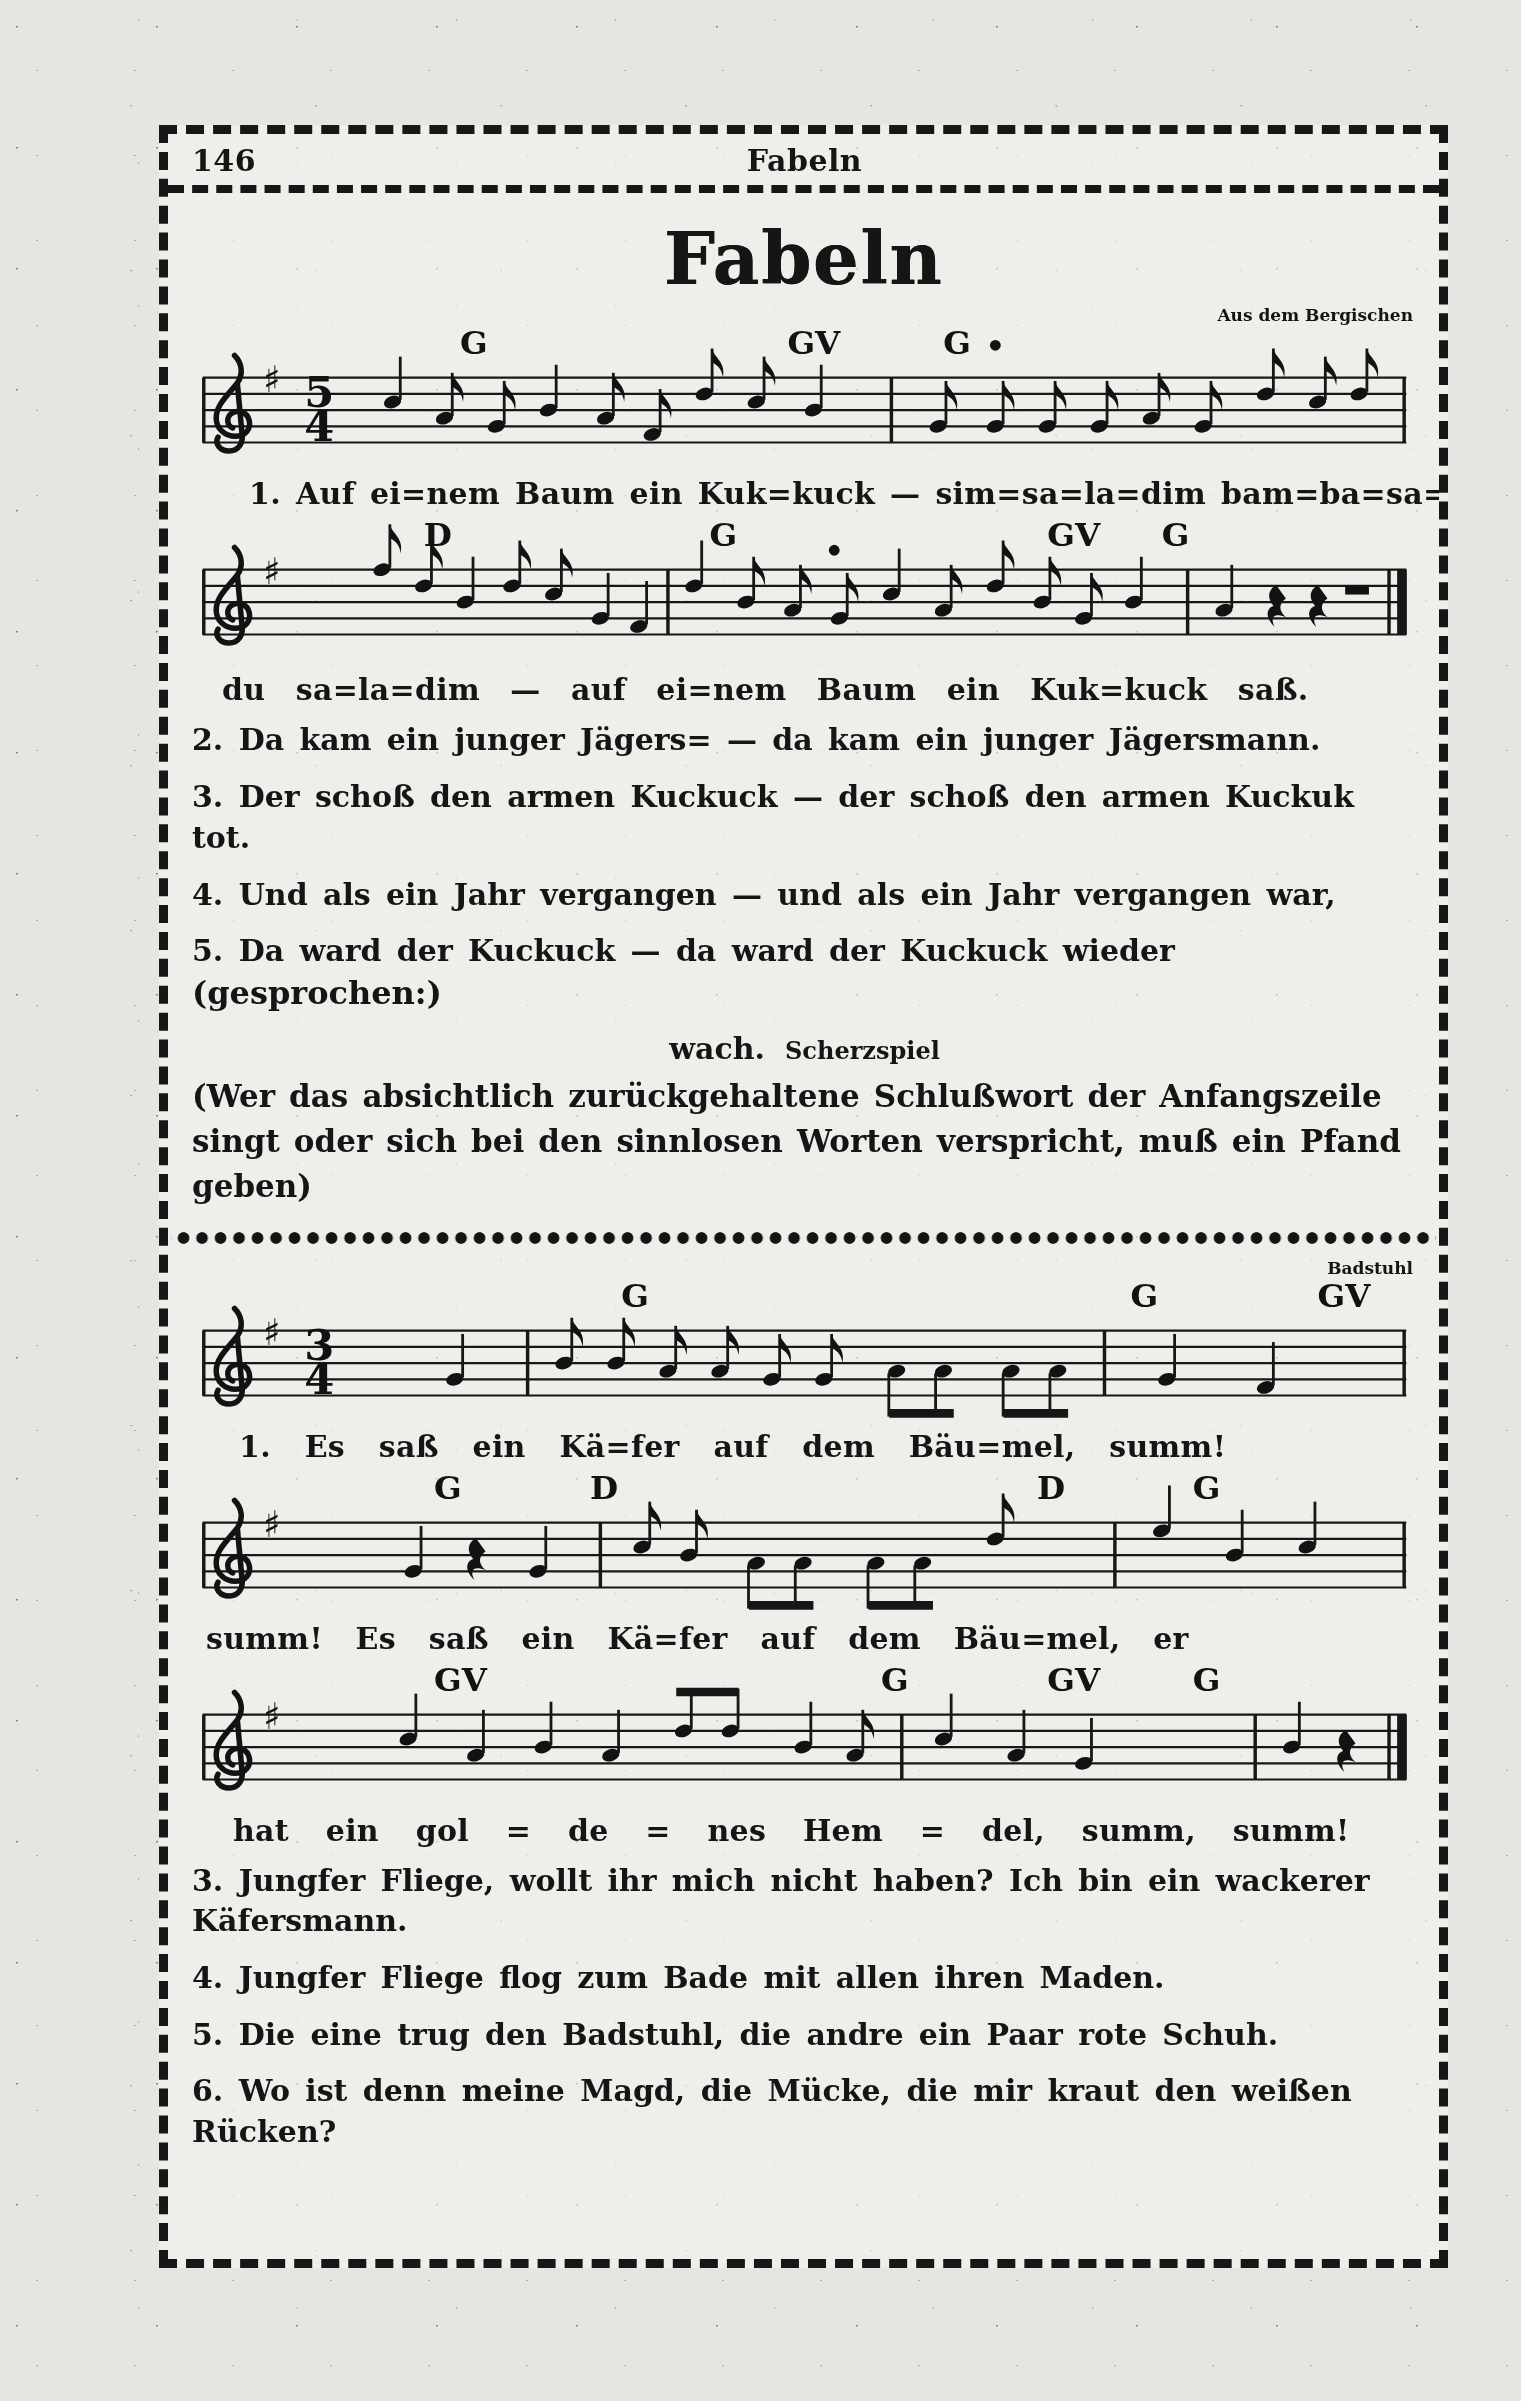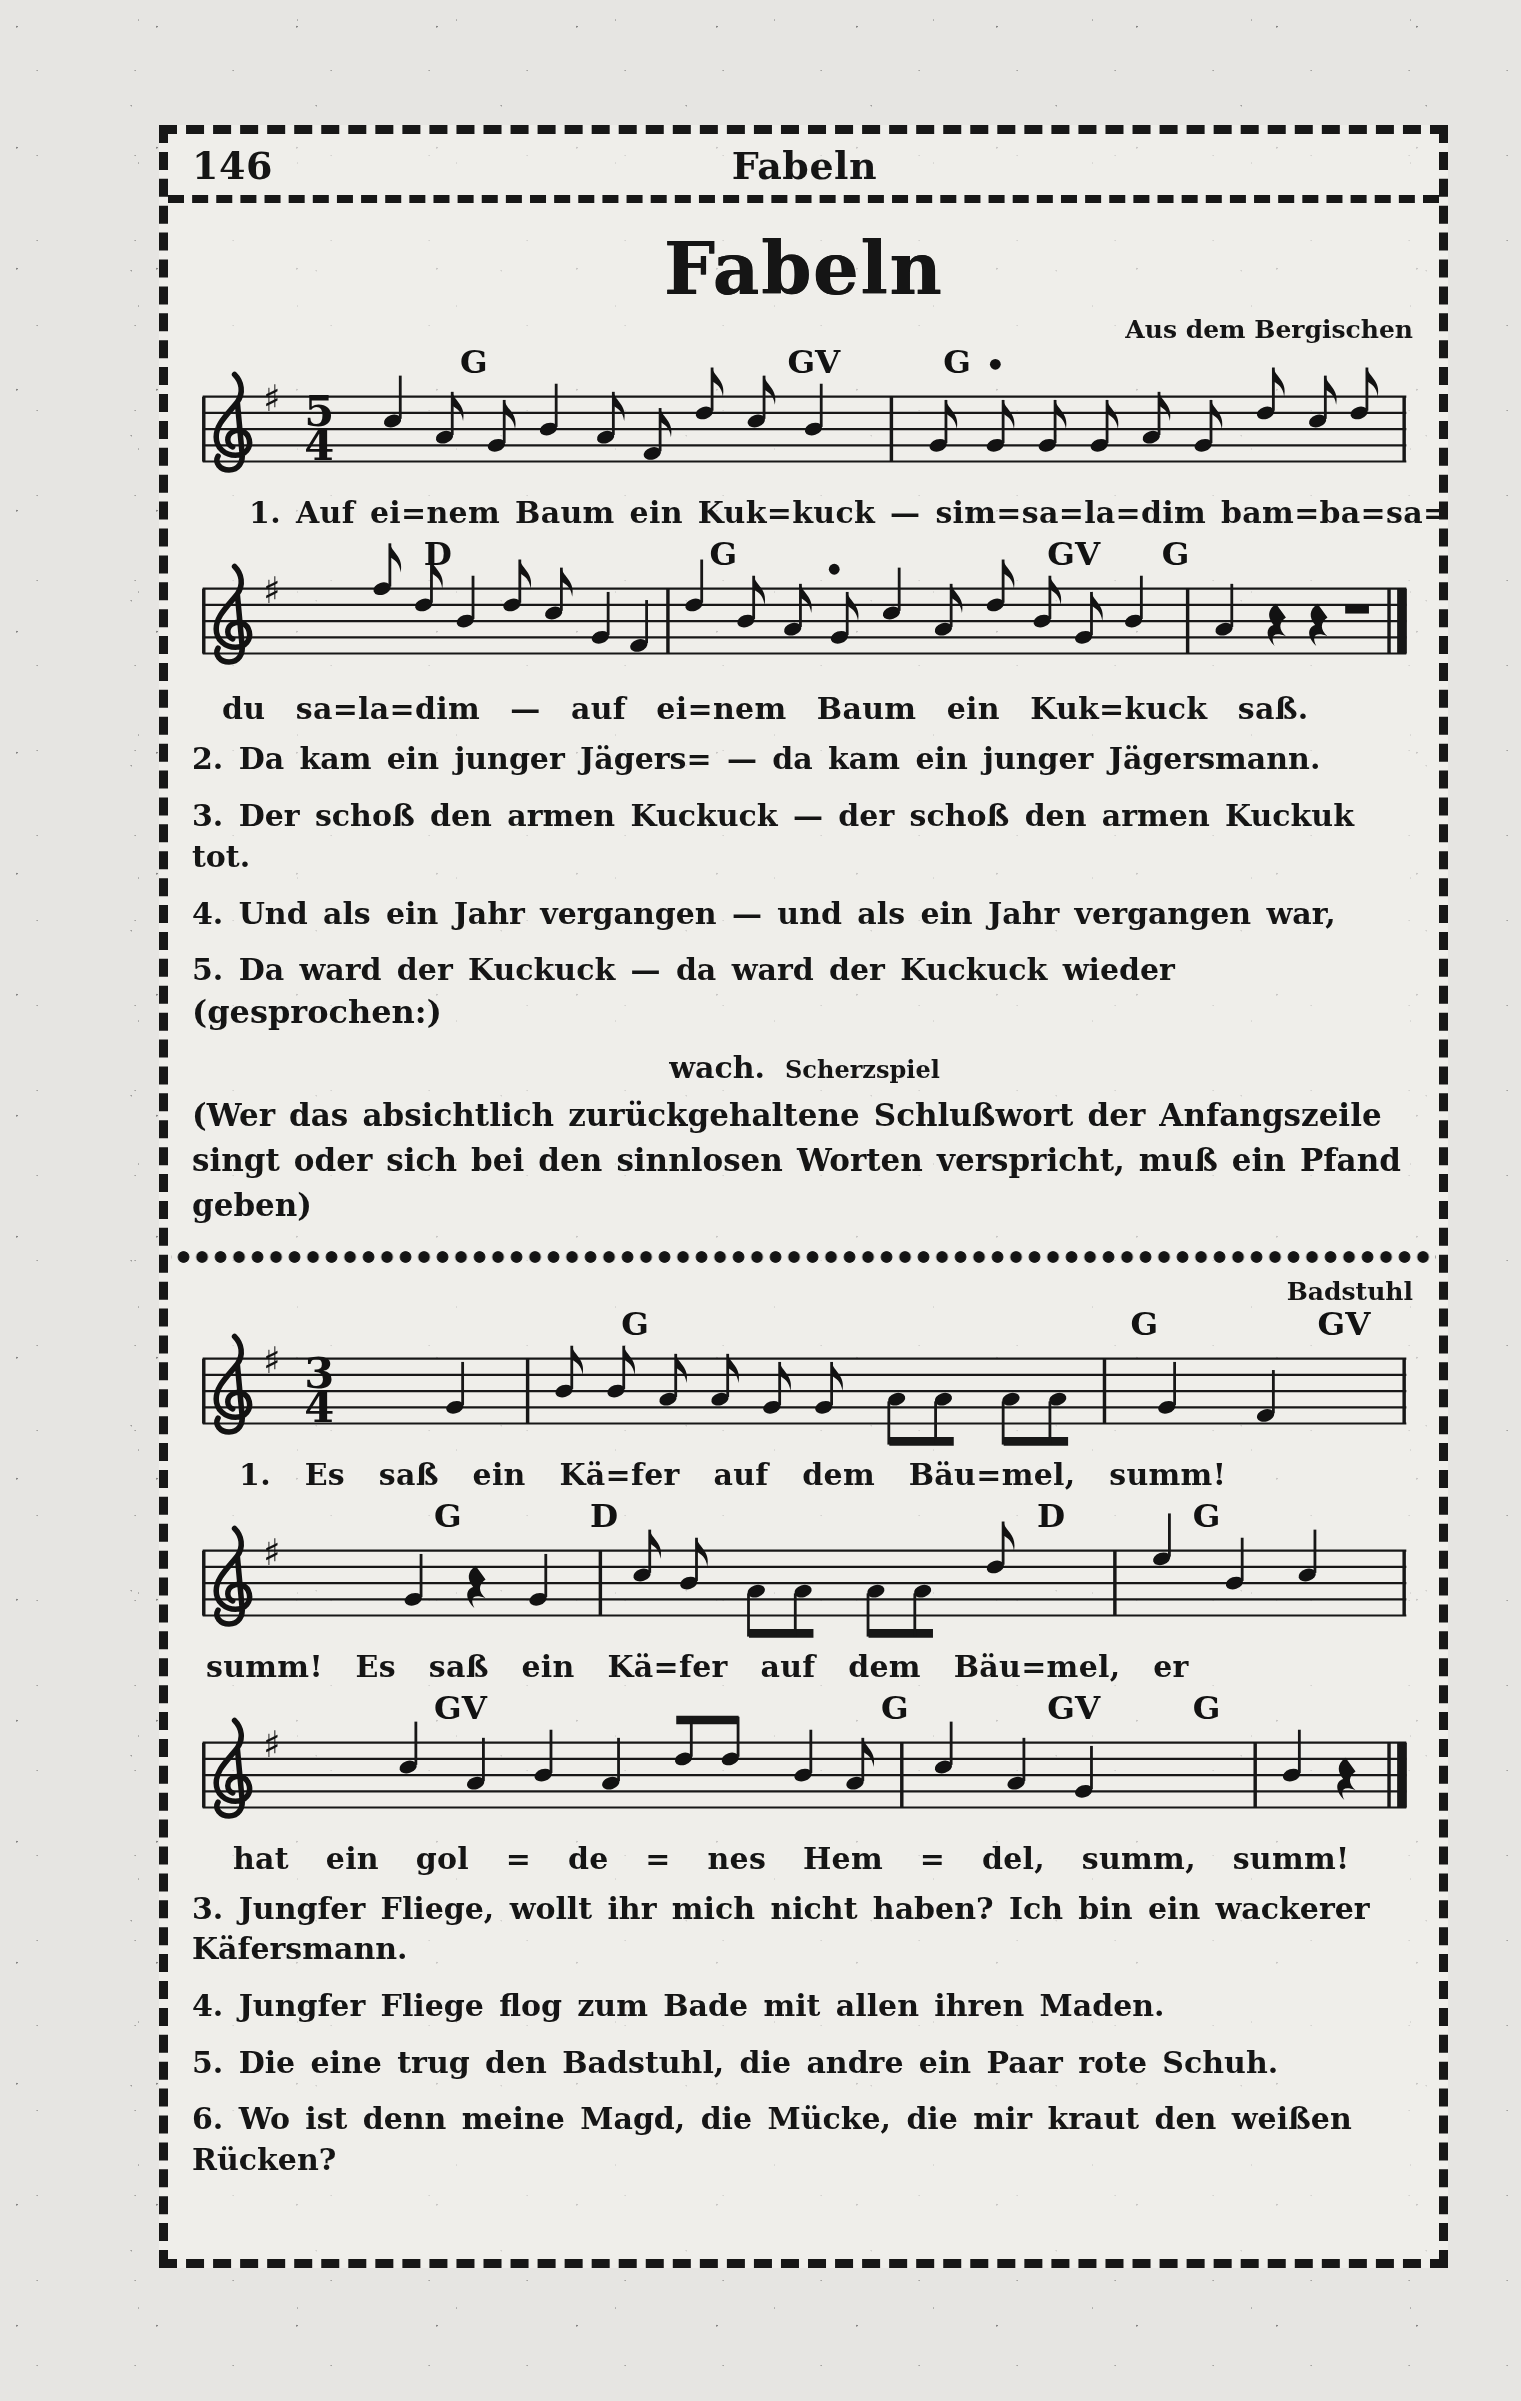--- a/index.html
+++ b/index.html
@@ -20,32 +20,32 @@
     position:absolute; left:159px; top:125px; width:1289px; height:2143px;
     border:9.8px dashed #171717;
     box-sizing:border-box;
     background-color:rgba(245,244,240,.6);
     overflow:hidden;
   }
   .header-row{
     display:flex;align-items:baseline;
     padding:8.7px 22px 7.6px 24px;
     border-bottom:8.7px dashed #171717;
-    font-size:38px;font-weight:700;letter-spacing:0.5px;
+    font-size:30px;font-weight:700;letter-spacing:0.5px;
   }
   .header-row .pgnum{width:163px;text-align:left;}
   .header-row .runtitle{flex:1;text-align:center;}
   .header-row .rspace{width:163px;}
   .song-title{
     text-align:center;font-size:72px;font-weight:900;
     margin:23px 0 3.3px 0;letter-spacing:1.6px;
     text-shadow:0.5px 0 0 #151515;
   }
   .attribution{
-    text-align:right;font-size:25px;font-weight:700;
+    text-align:right;font-size:17px;font-weight:700;
     padding-right:26px;margin-top:1.1px;
   }
   .staffwrap{padding:3.3px 24px 0 26px;}
   .staffwrap svg{width:100%;height:auto;display:block;}
   .lyric{
     font-size:30px;font-weight:700;letter-spacing:0.3px;
     padding-left:81px;margin:3.3px 0 5.4px 0;white-space:nowrap;
   }
   .lyric.sp1{word-spacing:4.3px;}
   .lyric.sp2{padding-left:54px;word-spacing:19.6px;margin-top:8px;}

